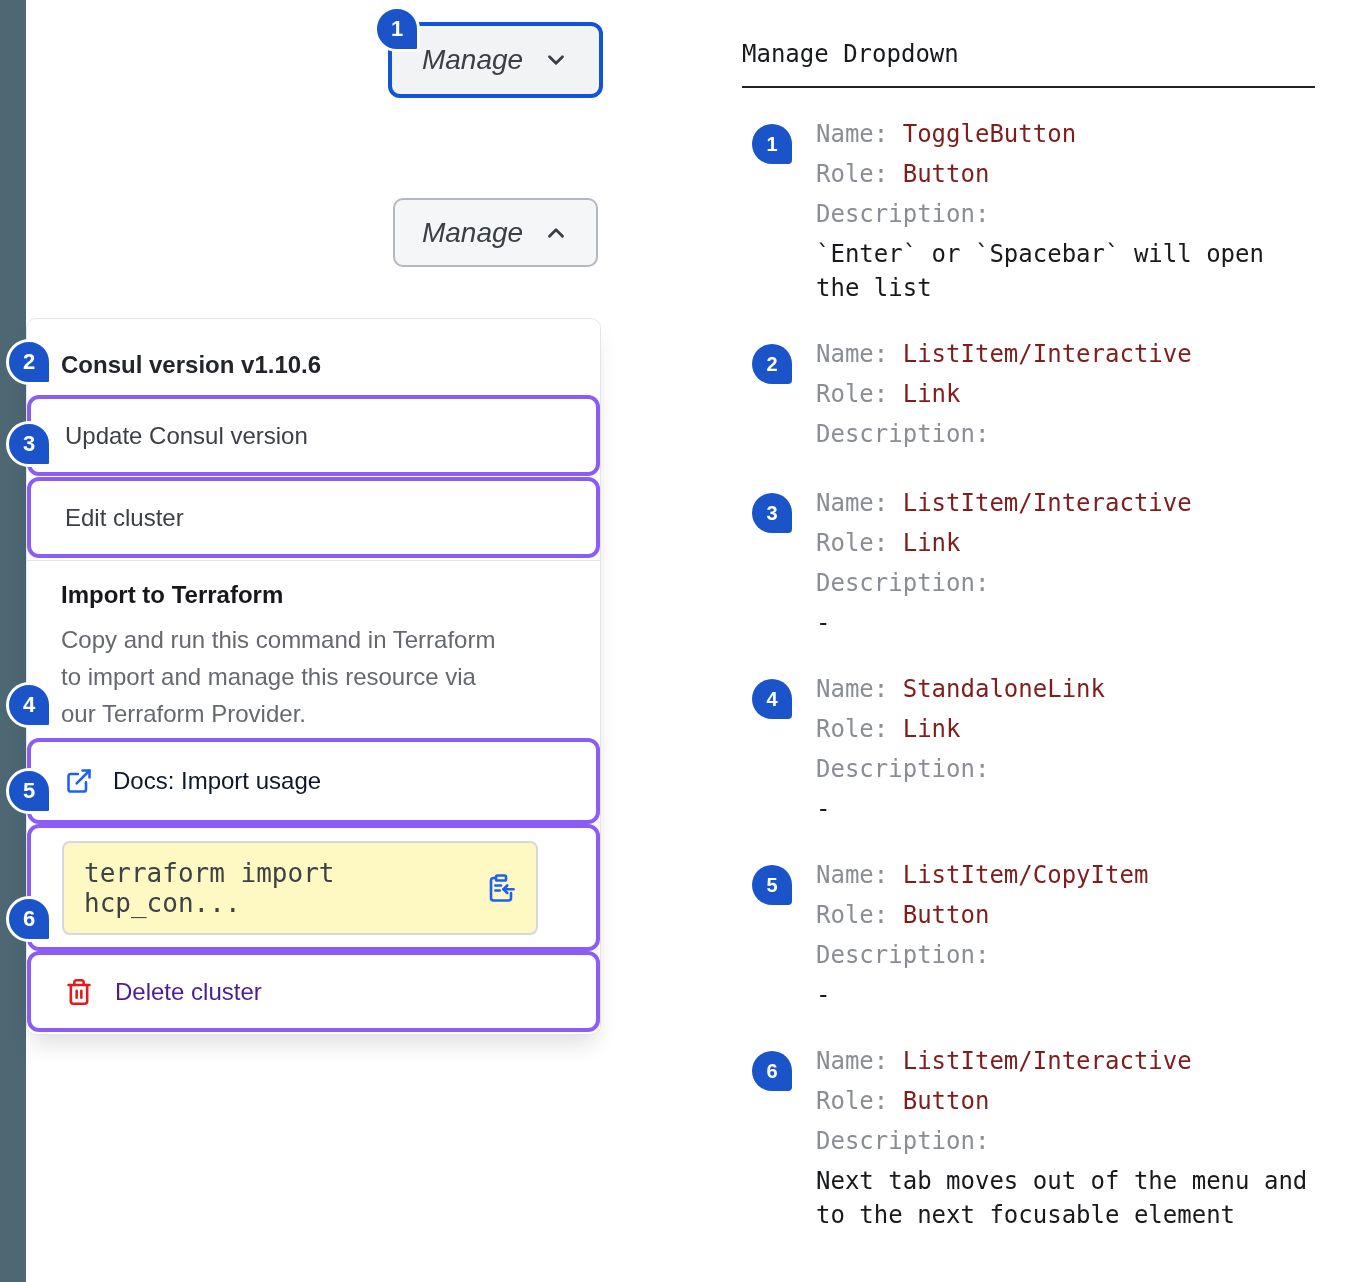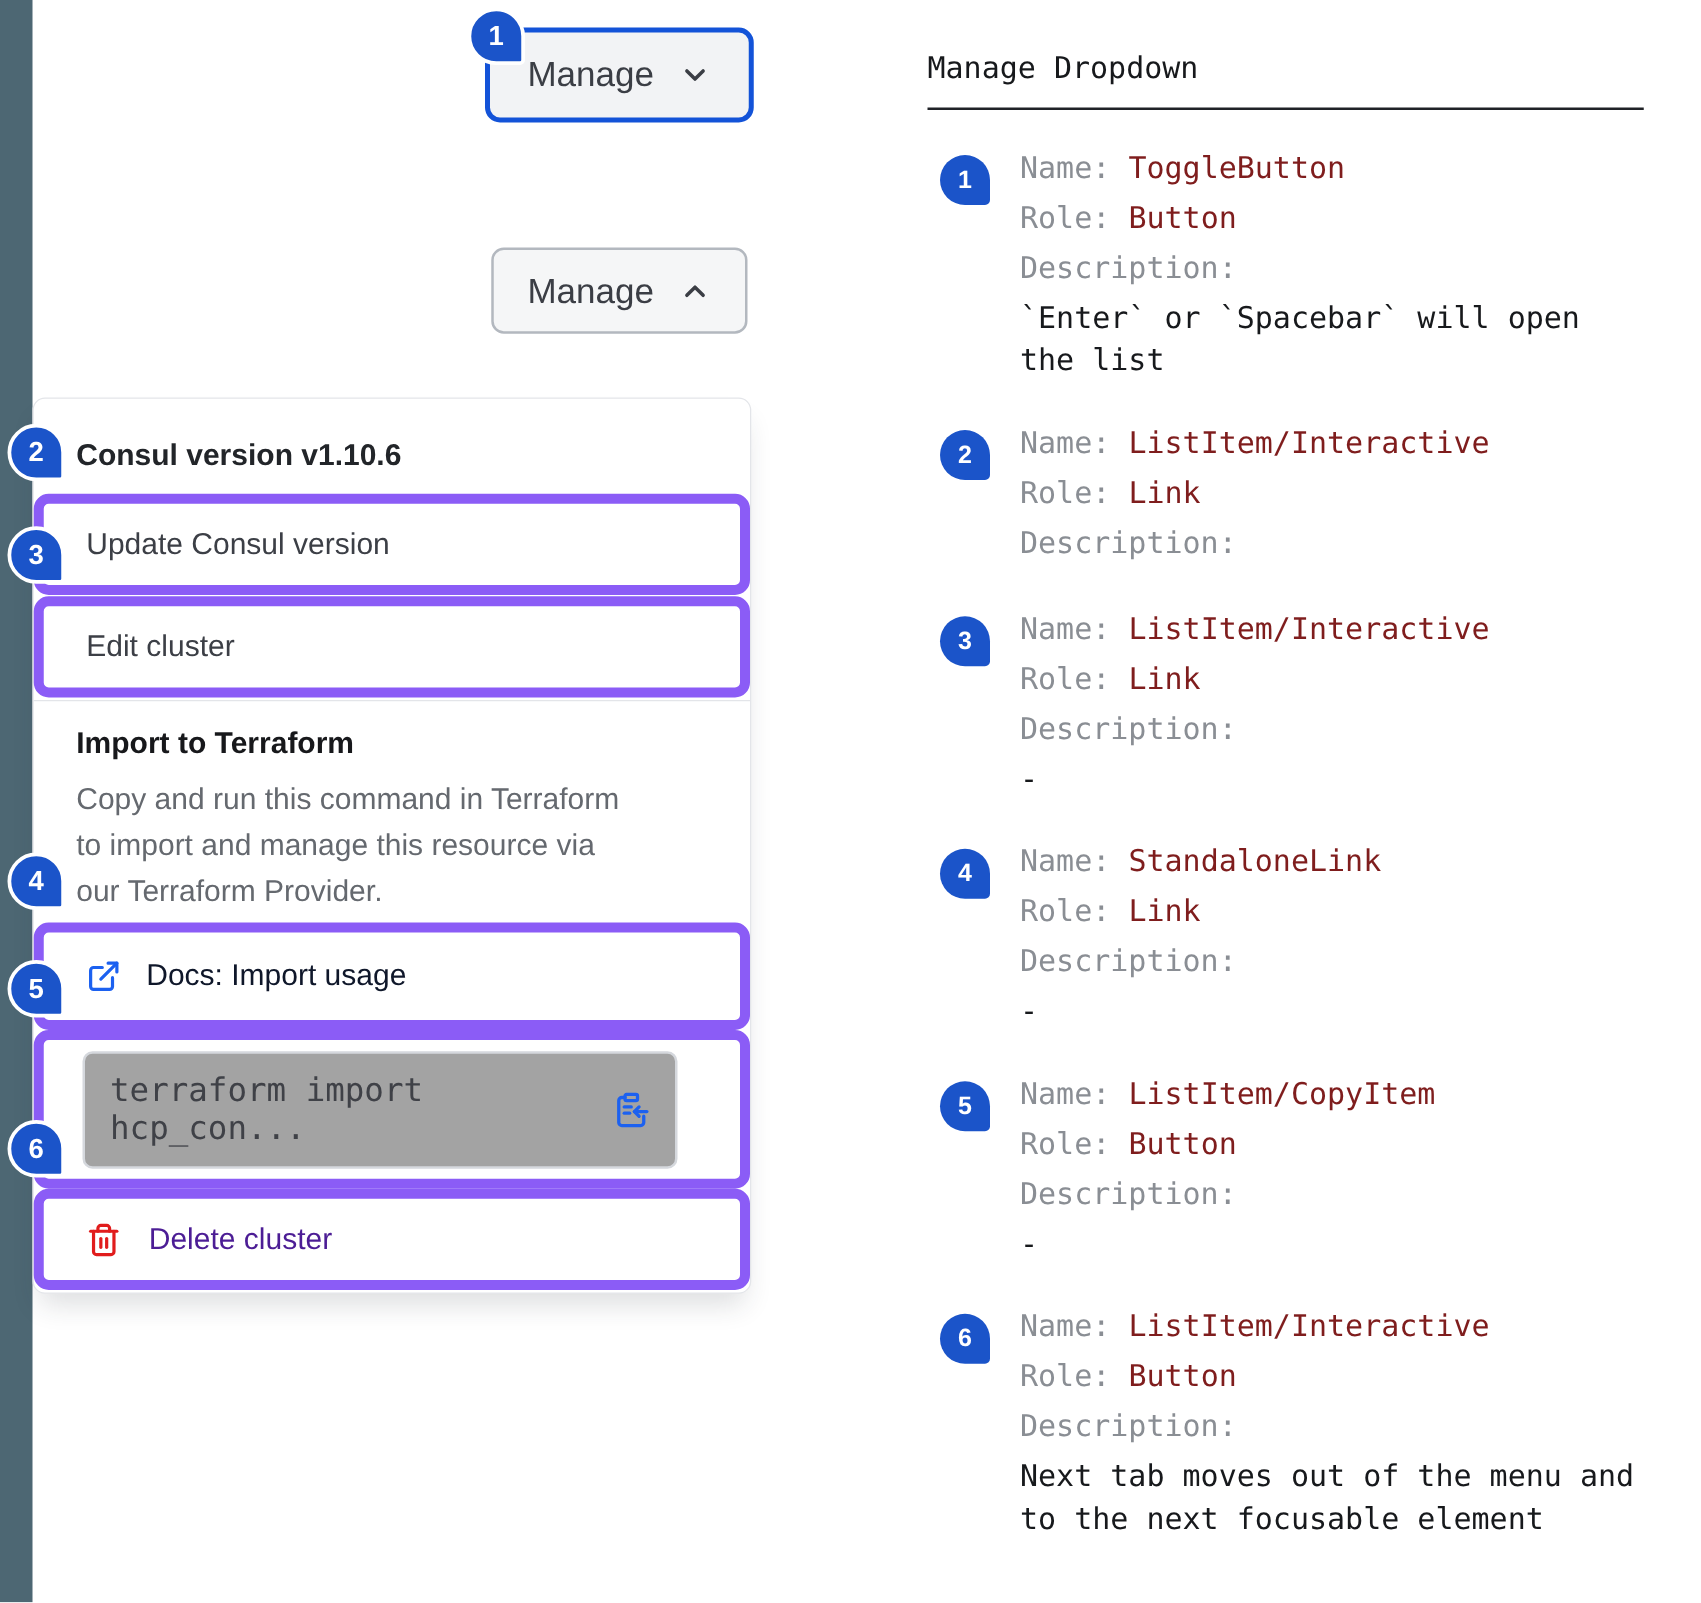--- a/index.html
+++ b/index.html
@@ -5,55 +5,55 @@
   * { margin:0; padding:0; box-sizing:border-box; }
   html,body { background:#ffffff; }
   .canvas{
     position:relative; width:1361px; height:1282px; overflow:hidden;
     font-family:"Liberation Sans", sans-serif; background:#ffffff;
   }
   .edge-bar{ position:absolute; left:0; top:0; width:26px; height:1282px; background:#4d6773; }
 
   
   .btn{ position:absolute; display:flex; align-items:center; justify-content:center; gap:20px;
-        background:#f2f3f5; color:#3b3e45; font-size:28px; }
+        background:#f2f3f5; color:#3b3e45; font-size:28px;font-style:italic; }
   .btn-collapsed{ left:388px; top:22px; width:215px; height:76px;
         border:4px solid #1353d8; border-radius:12px; }
   .btn-expanded{ left:393px; top:198px; width:205px; height:69px;
         border:2px solid #b3b8bf; border-radius:10px; background:#f5f6f7; }
   .chev{ width:26px; height:26px; }
 
   
   .pin{ display:flex; align-items:center; justify-content:center;
         background:#1b54c9; color:#fff; font-weight:700;
         border-radius:50% 50% 4px 50%; }
   .pin-left{ position:absolute; width:46px; height:46px; border:3px solid #ffffff;
         font-size:22px; z-index:5; }
   .pin-right{ width:40px; height:40px; font-size:20px; }
 
   
   .panel{ position:absolute; left:26px; top:274px; width:575px; height:717px;
           background:#ffffff; border:1px solid #e3e5e9; border-radius:10px;
           box-shadow:0 14px 22px -6px rgba(40,45,55,.16);margin-top:44px; }
   .panel .version{ position:absolute; left:34px; top:32px; font-size:24px; font-weight:700; color:#222529; }
-  .outlined{ position:absolute; left:0; right:0; border:8px solid #8b5cf6; border-radius:12px;
+  .outlined{ position:absolute; left:0; right:0; border:4px solid #8b5cf6; border-radius:12px;
              display:flex; align-items:center; background:#ffffff; }
   .item-update{ top:76px;  height:81px; }
   .item-edit  { top:158px; height:81px; }
   .item-docs  { top:419px; height:86px; gap:20px; padding-left:34px; }
   .item-copy  { top:505px; height:127px; }
   .item-del   { top:632px; height:81px; gap:22px; padding-left:34px; }
   .menu-label{ font-size:24px; color:#3c3f46; padding-left:34px; }
   .divider{ position:absolute; left:0; right:0; top:241px; height:0; border-top:1px solid #e3e5e9; }
   .import-title{ position:absolute; left:34px; top:262px; font-size:24px; font-weight:700; color:#17181b; }
   .import-desc{ position:absolute; left:34px; top:302px; width:520px;
                 font-size:24px; line-height:37px; color:#65696f; white-space:pre-line; }
   .docs-label{ font-size:24px; font-weight:500; color:#0f172a; }
   .codebox{ position:relative; margin-left:31px; width:476px; height:94px;
-            border:2px solid #d5d8dd; border-radius:8px; background:#a3a3a3;
+            border:2px solid #d5d8dd; border-radius:8px; background:#fef9c3;
             display:flex; align-items:center; justify-content:space-between; padding:0 20px; }
   .code-text{ font-family:"DejaVu Sans Mono", monospace; font-size:26px; color:#3f4147; }
   .del-label{ font-size:24px; font-weight:500; color:#4c1d95; }
   .icon{ flex-shrink:0; }
 
   
   .spec{ position:absolute; left:742px; top:40px; width:575px; }
   .spec-title{ font-family:"DejaVu Sans Mono", monospace; font-size:24px; color:#17191c; }
   .spec-rule{ margin-top:18px; border-top:2px solid #202227; width:573px; }
   .spec-rows{ margin-top:26px; display:flex; flex-direction:column; gap:29px; }

